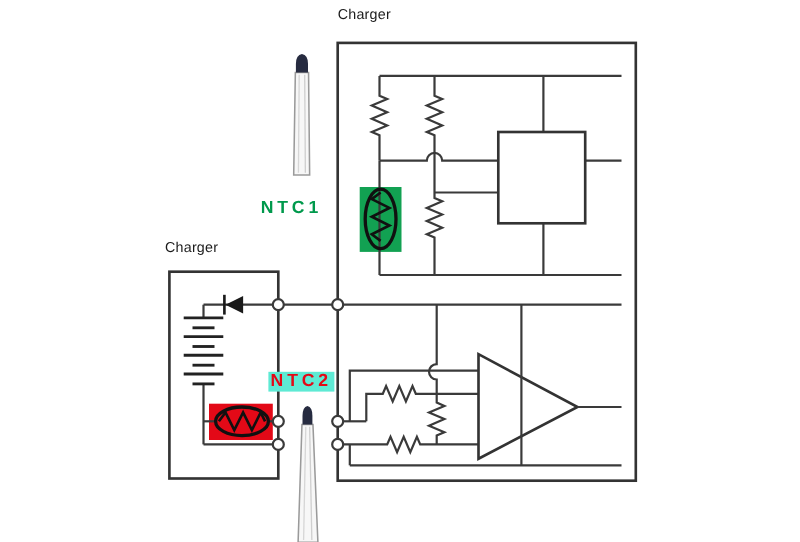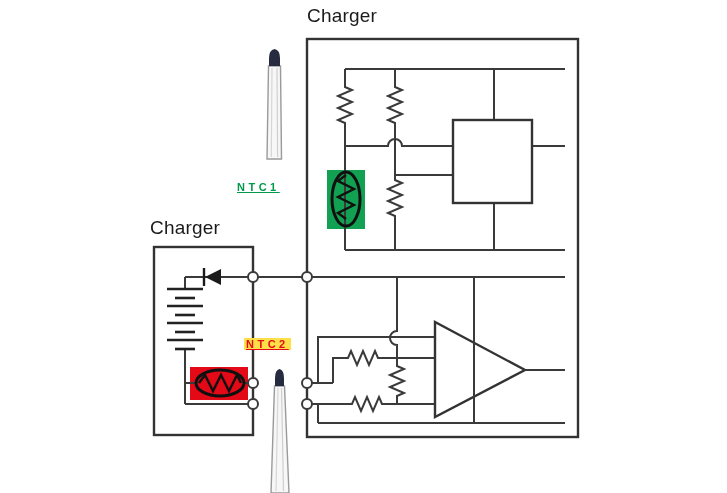--- a/index.html
+++ b/index.html
@@ -2,23 +2,23 @@
 <html><head>
 <meta charset="utf-8">
 <style>
   html,body{margin:0;padding:0;background:#fff;}
   #stage{
     position:relative;width:727px;height:493px;background:#fff;overflow:hidden;
     font-family:"Liberation Sans", sans-serif;
   }
   #stage svg{position:absolute;left:0;top:0;}
   .lbl{position:absolute;white-space:nowrap;color:#1b1b1b;}
-  .lbl-box{font-size:19px;letter-spacing:.2px;}
-  .lbl-ntc{font-size:11px;font-weight:bold;letter-spacing:3.5px;text-decoration:underline;}
-  #ntc2-label{background:#fde047;padding:0 2px;}
+  .lbl-box{font-size:13px;letter-spacing:.2px;}
+  .lbl-ntc{font-size:16px;font-weight:bold;letter-spacing:3.5px;}
+  #ntc2-label{background:#5eead4;padding:0 2px;}
   .wire{fill:none;}
   .plate{fill:none;}
   .sym{fill:none;stroke:#101010;}
   .boxline{fill:none;stroke:#333;stroke-width:2.4;}
   .node{fill:#fff;stroke:#3a3a3a;stroke-width:2;}
 </style>
 </head>
 <body>
 
 <div id="stage">

